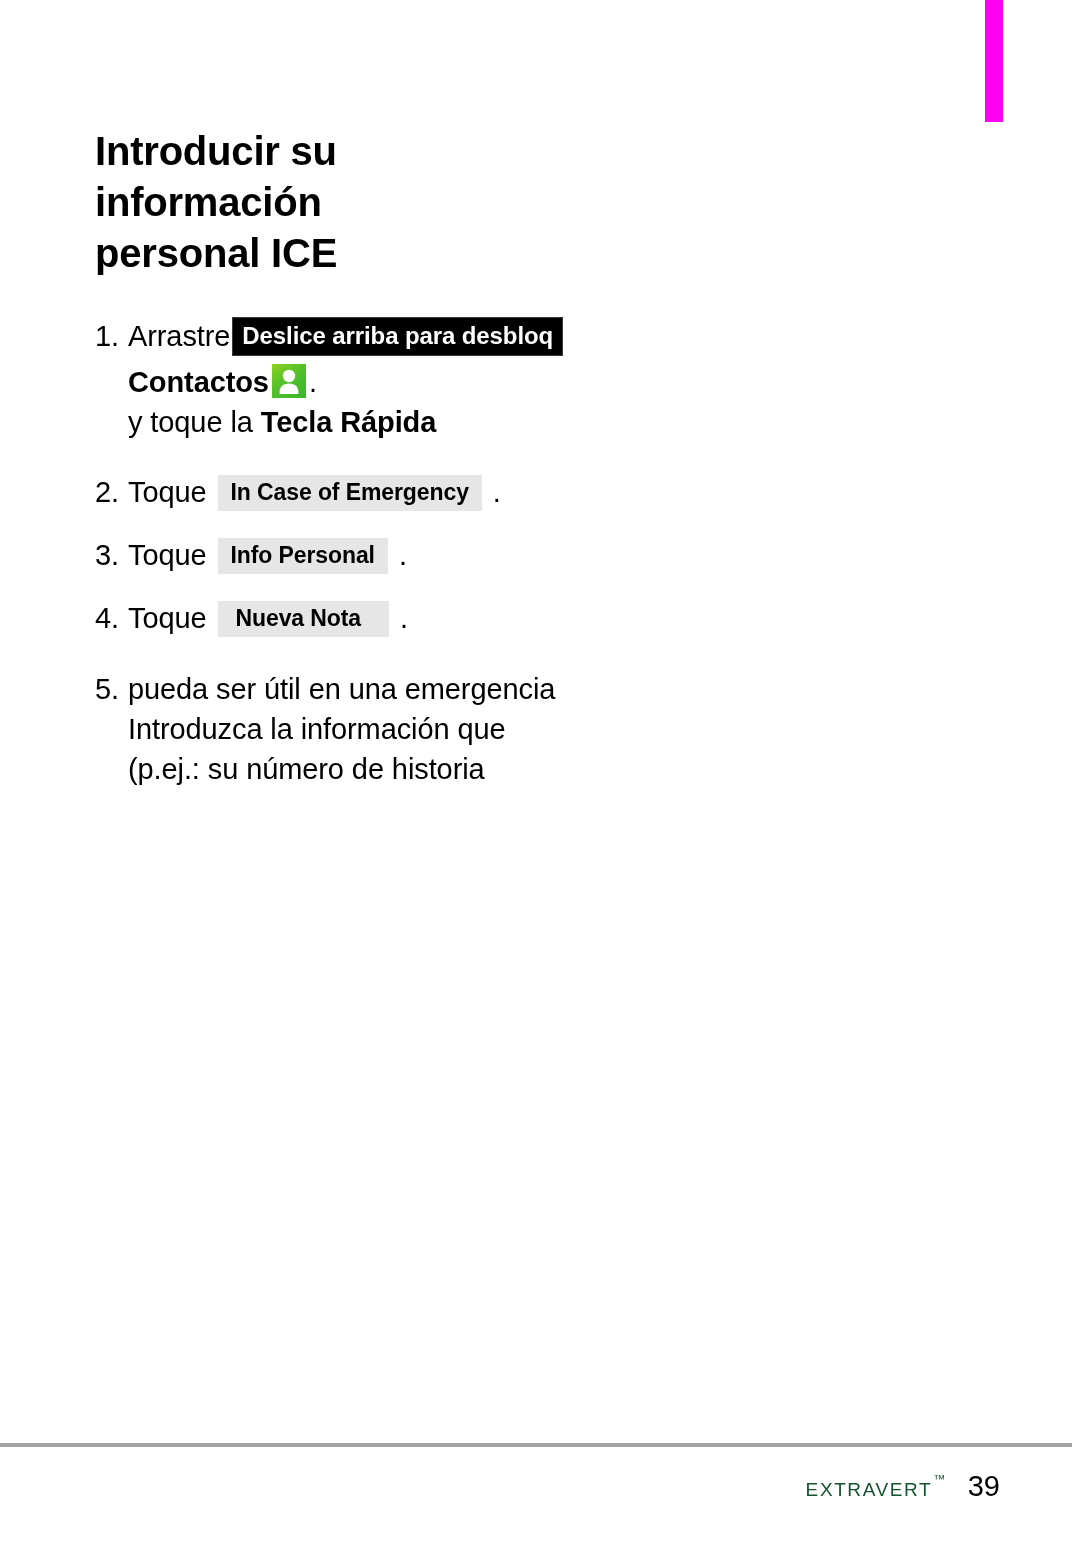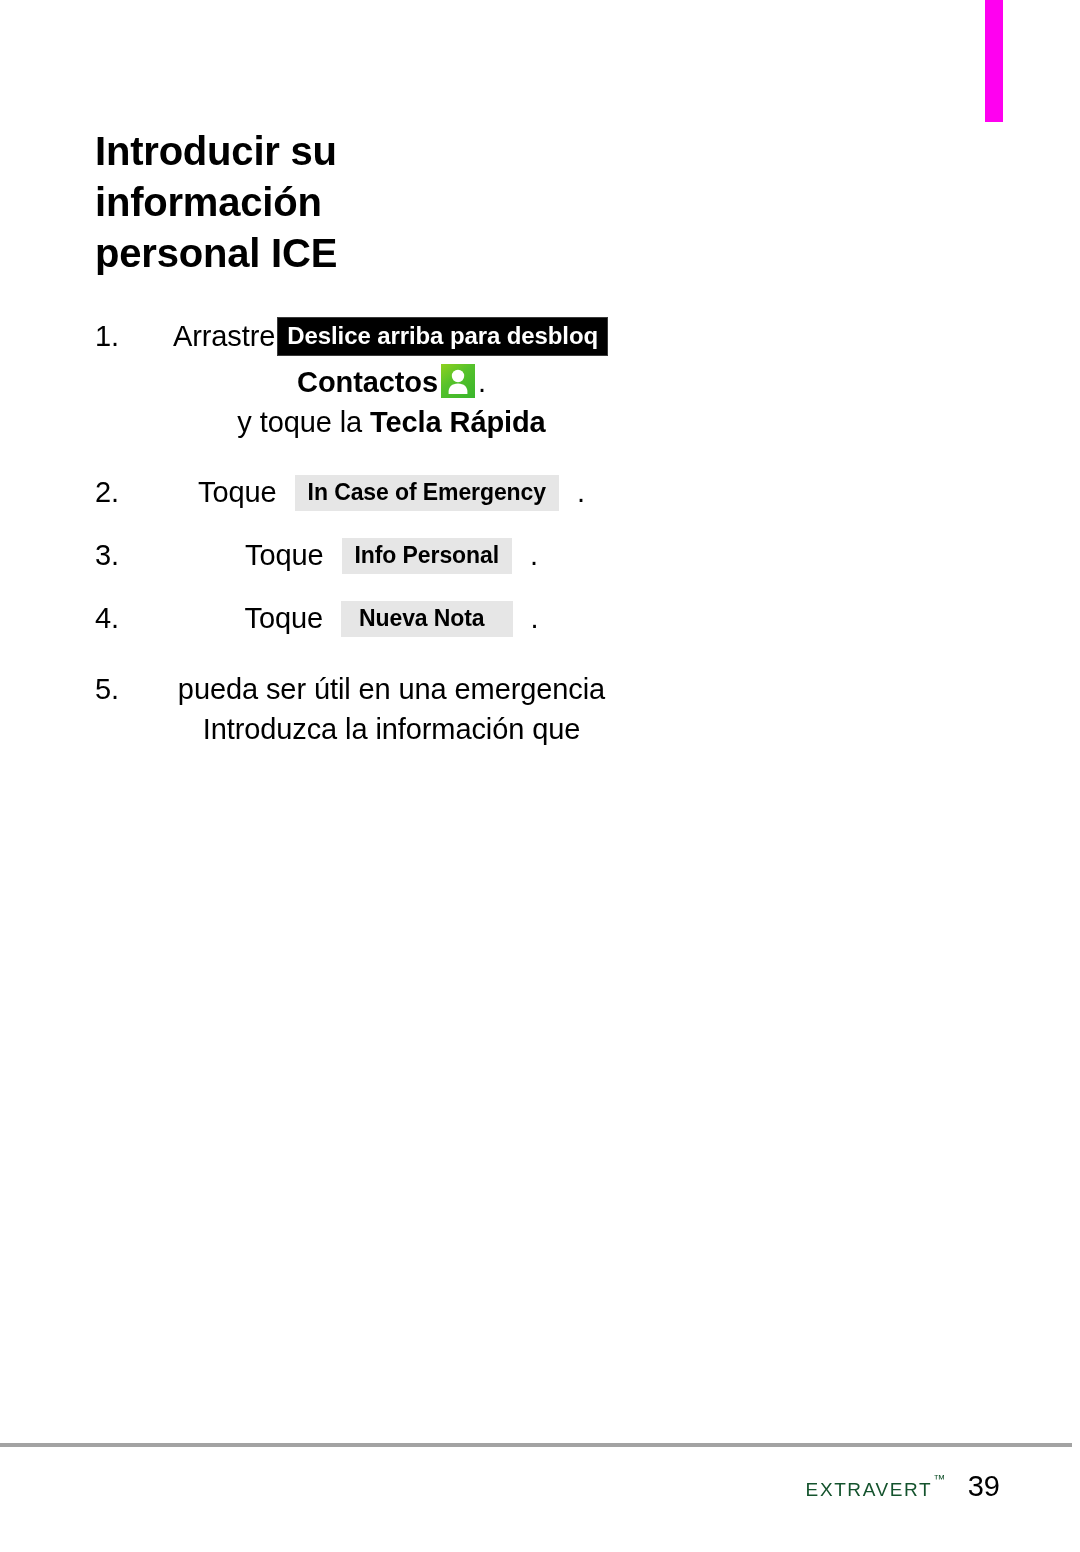--- a/index.html
+++ b/index.html
@@ -64,21 +64,20 @@
   .step-number {
     position: absolute;
     left: 0;
     top: 0;
     width: 33px;
     font-size: 29px;
     line-height: 1.38;
   }
   .step-line {
     display: block;
-    text-align: center;
   }
   .gap-top-large { margin-top: 30px; }
   .gap-top-small { margin-top: 14px; }
 
   .bold { font-weight: bold; }
 
   
   .key {
     display: inline-block;
     vertical-align: baseline;
@@ -94,21 +93,21 @@
     padding: 6px 9px 7px 9px;
     margin: 0 2px;
     position: relative;
     top: -2px;
   }
   .key-light {
     background: #e6e6e6;
     color: #000000;
     font-size: 23px;
     padding: 6px 13px 7px 13px;
-    margin: 0 18px;
+    margin: 0 11px;
     position: relative;
     top: -2px;
   }
   .key-light.wide { padding-left: 18px; padding-right: 28px; }
 
   
   .contact-icon {
     display: inline-block;
     vertical-align: baseline;
     width: 34px;
@@ -192,20 +191,21 @@
 
     <li class="step">
       <span class="step-number">4.</span>
       <span class="step-line"><span>Toque</span><span class="key key-light wide">Nueva Nota</span><span>.</span></span>
     </li>
 
     <li class="step gap-top-large">
       <span class="step-number">5.</span>
       <span class="step-line">pueda ser útil en una emergencia</span>
       <span class="step-line">Introduzca la información que</span>
+      <span class="step-line">(p.ej.: su número de historia</span>
     </li>
 
   </ol>
 </div>
 
 <div class="footer-rule"></div>
 <div class="footer">
   <span class="brand"><span>Extravert</span><span class="brand-tm">™</span></span>
   <span class="page-number">39</span>
 </div>

